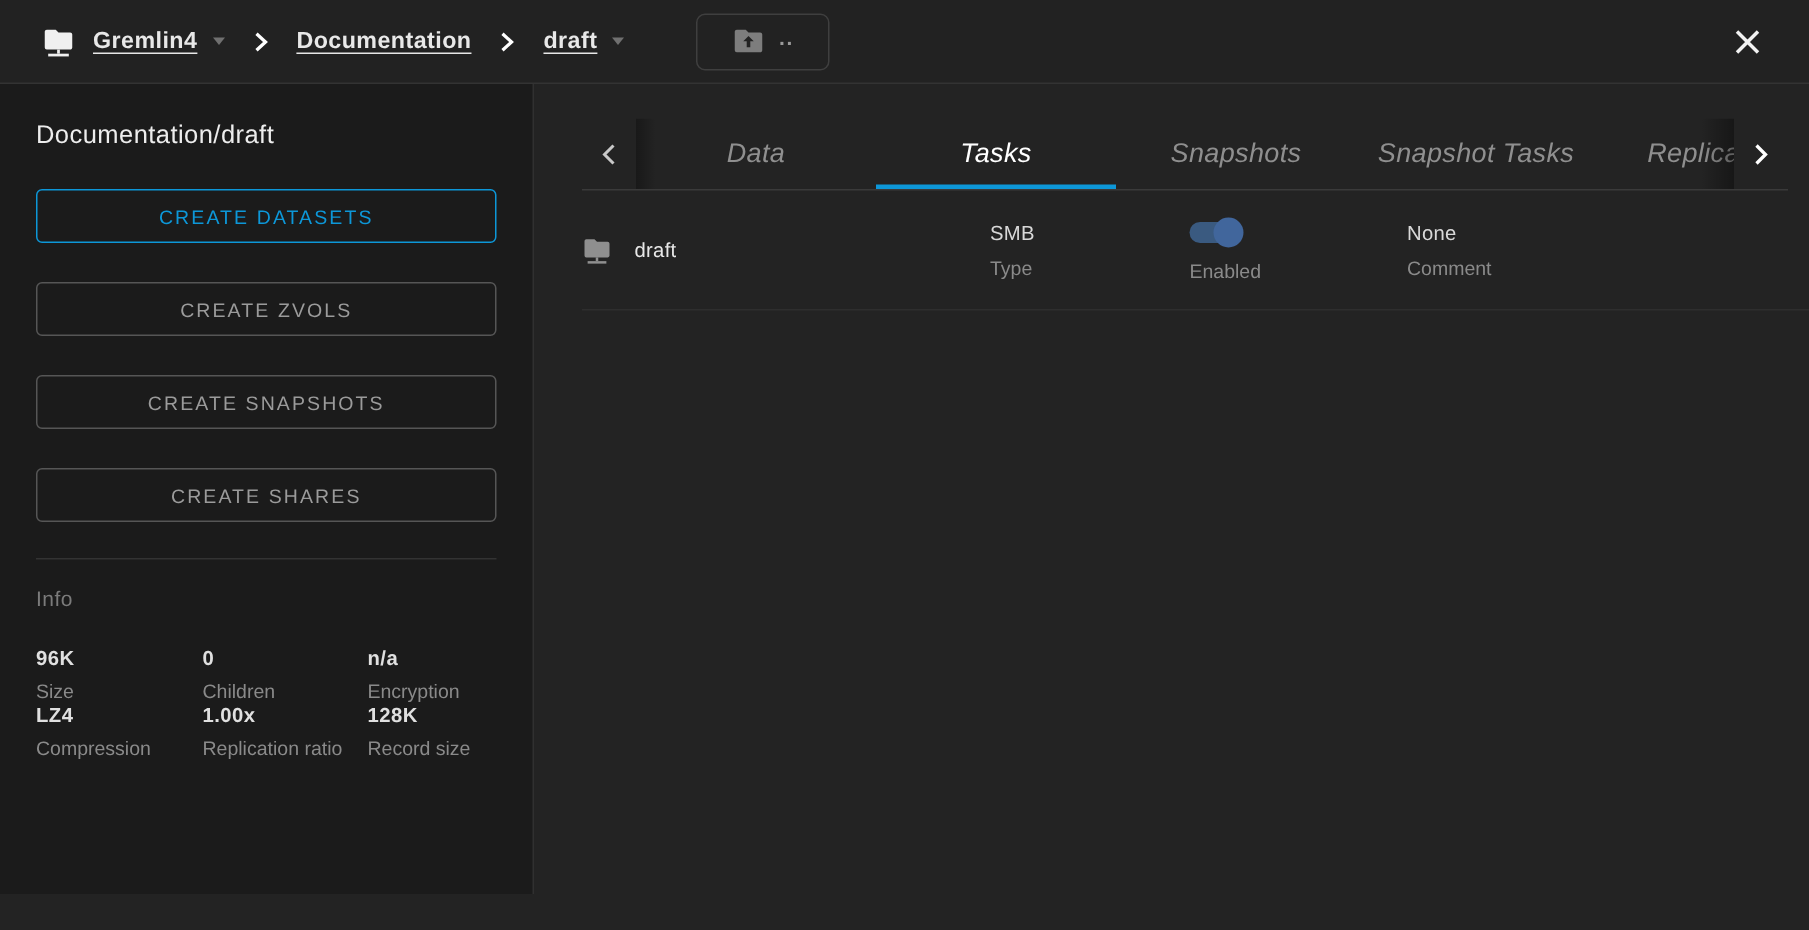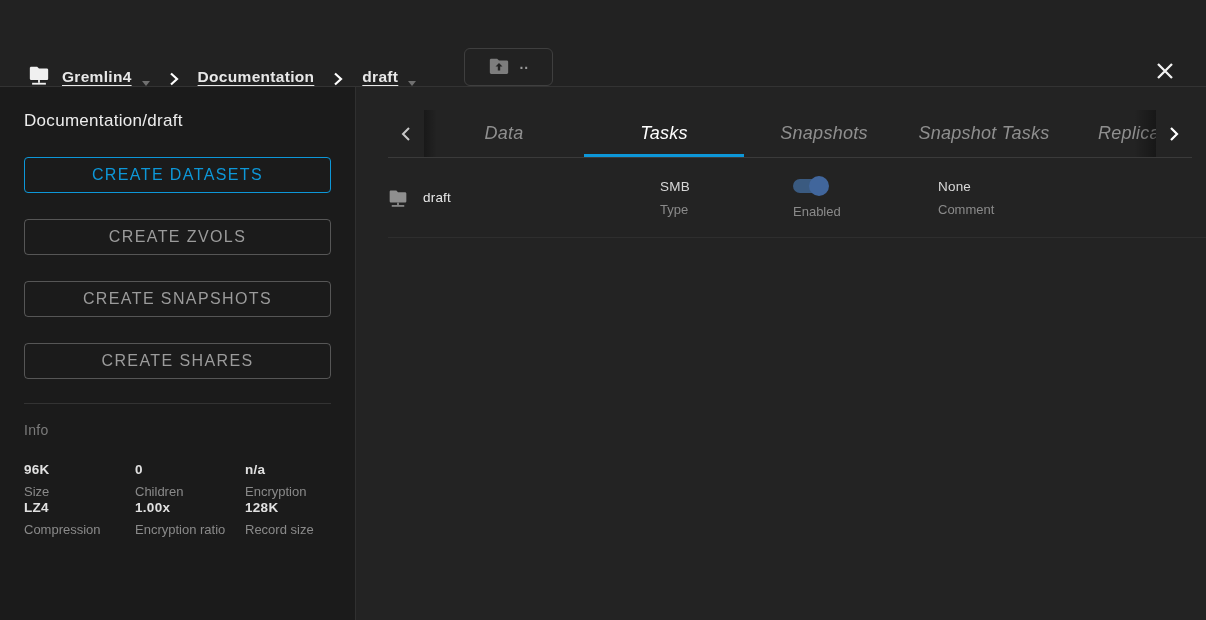--- a/index.html
+++ b/index.html
@@ -10,21 +10,21 @@
   *{box-sizing:border-box;margin:0;padding:0;}
   html,body{width:1206px;height:620px;overflow:hidden;}
   body{
     background:#232323;
     font-family:"Liberation Sans","DejaVu Sans",sans-serif;
     color:#e8e8e8;
     -webkit-font-smoothing:antialiased;
   }
   
   .topbar{
-    height:87px;display:flex;align-items:flex-end;
+    height:56px;display:flex;align-items:center;
     padding:0 26px 0 28px;background:#222222;
     border-bottom:1px solid #333333;
   }
   .topbar .sys-icon{color:#f0f0f0;display:flex;margin-right:12px;}
   .crumb{
     color:#e8e8e8;font-size:15.5px;font-weight:600;letter-spacing:.3px;
     text-decoration:underline;text-underline-offset:3px;cursor:pointer;white-space:nowrap;
   }
   .caret{
     width:0;height:0;margin-left:10px;display:inline-block;
@@ -47,21 +47,21 @@
   
   .sidebar{
     width:356px;min-width:356px;height:100%;
     background:#1b1b1b;border-right:1px solid #303030;
     padding:24px 24px 16px 24px;
   }
   .page-title{font-size:17px;font-weight:500;letter-spacing:.3px;color:#ededed;margin-bottom:26px;}
   .side-btn{
     width:100%;height:36px;margin-bottom:26px;border-radius:4px;
     background:transparent;border:1px solid rgba(255,255,255,.26);
-    color:#9b9b9b;font-family:inherit;font-size:16px;font-weight:500;
+    color:#9b9b9b;font-family:inherit;font-size:13px;font-weight:500;
     letter-spacing:1.4px;cursor:pointer;
   }
   .side-btn.primary{border:1px solid var(--accent-blue);color:var(--accent-blue);}
   .side-divider{border:none;border-top:1px solid #333333;margin:-2px 0 18px 0;}
   .info-heading{color:#7b7b7b;font-size:14px;letter-spacing:.3px;}
   .info-grid{
     margin-top:24px;display:grid;grid-template-columns:111px 110px auto;
     align-items:center;
   }
   .stat-value{color:#e0e0e0;font-size:13.5px;font-weight:700;letter-spacing:.3px;}
@@ -177,21 +177,21 @@
       <div class="stat">
         <div class="stat-value">n/a</div>
         <div class="stat-label">Encryption</div>
       </div>
       <div class="stat">
         <div class="stat-value">LZ4</div>
         <div class="stat-label">Compression</div>
       </div>
       <div class="stat">
         <div class="stat-value">1.00x</div>
-        <div class="stat-label">Encryption ratio</div>
+        <div class="stat-label">Replication ratio</div>
       </div>
       <div class="stat">
         <div class="stat-value">128K</div>
         <div class="stat-label">Record size</div>
       </div>
     </div>
   </aside>
 
   <main class="main">
     <div class="tab-bar">

